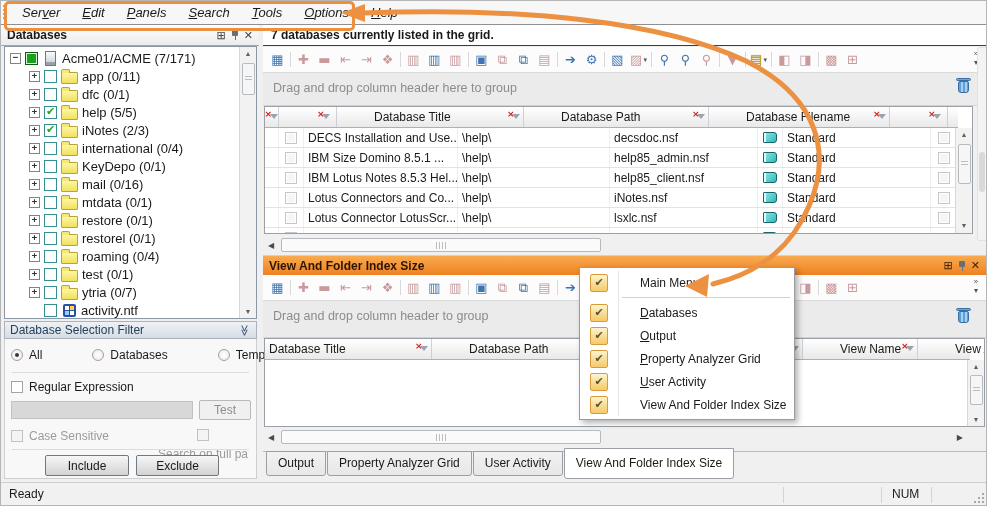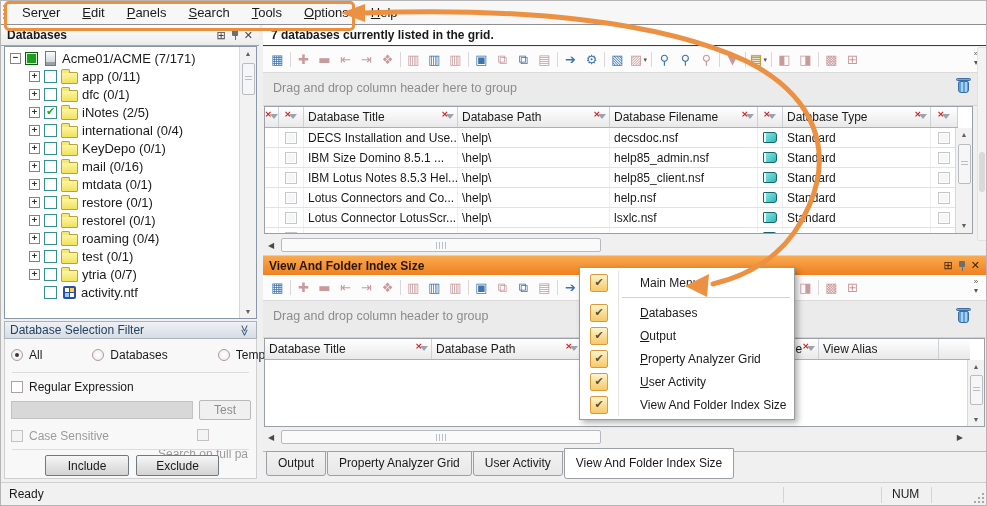--- a/index.html
+++ b/index.html
@@ -6,21 +6,21 @@
   #app{position:relative;width:987px;height:506px;background:#f0f0f0;overflow:hidden;
        font-family:"Liberation Sans",sans-serif;font-size:12px;color:#1a1a1a;
        border:1px solid #b5b5b5;box-sizing:border-box;}
   .abs{position:absolute;}
   u{text-decoration:underline;}
   
   #menubar{left:0;top:0;width:987px;height:24px;background:#f7f7f7;border-bottom:1px solid #8f8f8f;
            display:flex;align-items:center;padding-left:10px;box-sizing:border-box;}
   #menubar .grip{position:absolute;left:2px;top:4px;width:3px;height:16px;
            background:repeating-linear-gradient(#aaa 0 2px,transparent 2px 4px);}
-  .menu-item{padding:3px 11px;font-size:13px;cursor:default;}
+  .menu-item{padding:3px 11px;font-size:13px;cursor:default;font-style:italic;}
   #menu-box{left:3px;top:0px;width:345px;height:24px;border:3px solid #EC8F3F;border-radius:5px;z-index:55;pointer-events:none;}
   
   .panel-head{left:0;top:24px;width:258px;height:21px;background:linear-gradient(#fdfdfd,#ececec);
       border-bottom:1px solid #a6a6a6;display:flex;align-items:center;padding:0 6px;box-sizing:border-box;}
   .panel-head .ttl{font-weight:bold;flex:1;}
   .phicons{display:flex;align-items:center;gap:5px;color:#444;}
   .phicons span{font-size:11px;line-height:11px;cursor:default;}
   .pin-icon{position:relative;width:8px;height:12px;display:inline-block;}
   .pin-icon::before{content:'';position:absolute;left:1px;top:1px;width:6px;height:6px;background:#6e6e6e;border-radius:1px;}
   .pin-icon::after{content:'';position:absolute;left:4px;top:7px;width:1px;height:4px;background:#6e6e6e;}
@@ -83,21 +83,21 @@
   .tb-overflow{position:absolute;right:4px;top:2px;width:16px;display:flex;flex-direction:column;align-items:center;color:#555;}
   .tb-overflow span{font-size:8px;line-height:9px;}
   .dragbar{position:absolute;left:262px;width:725px;background:#ebebeb;border-bottom:1px solid #d2d2d2;box-sizing:border-box;color:#8c8c8c;font-size:12.5px;}
   .dragbar .hint{position:absolute;left:10px;top:8px;}
   .trash-icon{position:relative;width:15px;height:17px;display:inline-block;}
   .trash-icon::before{content:'';position:absolute;left:0;top:1px;width:15px;height:3px;background:#6aa8dc;border:1px solid #3a6ea5;box-sizing:border-box;border-radius:2px;}
   .trash-icon::after{content:'';position:absolute;left:2px;top:4px;width:11px;height:12px;border:1px solid #3a6ea5;box-sizing:border-box;border-radius:2px 2px 3px 3px;
       background:repeating-linear-gradient(90deg,#5ea0d8 0 2px,#a8d0ef 2px 4px);}
   
   .grid{position:absolute;background:#fff;border:1px solid #9aa0a6;box-sizing:border-box;overflow:hidden;}
-  .ghead{display:flex;height:21px;background:linear-gradient(#ffffff,#e9e9e9);border-bottom:1px solid #b0b0b0;box-sizing:border-box;}
+  .ghead{display:flex;height:21px;background:linear-gradient(#ffffff,#e9e9e9);border-bottom:1px solid #b0b0b0;box-sizing:border-box;gap:33px;}
   .hcell{position:relative;border-right:1px solid #ccd1d7;box-sizing:border-box;display:flex;align-items:center;}
   .hlabel{padding-left:4px;white-space:nowrap;overflow:hidden;}
   .flticon{position:relative;width:14px;height:11px;display:inline-block;flex:0 0 14px;}
   .flticon::before{content:'';position:absolute;right:1px;top:2px;border-left:4px solid transparent;border-right:4px solid transparent;border-top:5px solid #9aa4ae;}
   .flticon::after{content:'\00d7';position:absolute;left:0;top:-3px;font:bold 9px "DejaVu Sans",sans-serif;color:#cc1f1f;}
   .hflt{position:absolute;right:2px;top:5px;}
   .hcell.iconly{justify-content:center;}
   .grow{display:flex;height:20px;border-bottom:1px solid #e3e3e3;box-sizing:border-box;}
   .cell{border-right:1px solid #efefef;box-sizing:border-box;display:flex;align-items:center;overflow:hidden;}
   .cell.txt{padding-left:4px;white-space:nowrap;}
@@ -198,21 +198,29 @@
             <span class="folder"></span>
           </span>
           <span class="tlabel">dfc  (0/1)</span>
         </div>
         <div class="trow" style="padding-left: 24px;">
           <span class="exp plus"></span>
           <span class="cb checked"></span>
           <span class="tic">
             <span class="folder"></span>
           </span>
-          <span class="tlabel">iNotes  (2/5)</span>
+          <span class="tlabel">help  (5/5)</span>
+        </div>
+        <div class="trow" style="padding-left: 24px;">
+          <span class="exp plus"></span>
+          <span class="cb checked"></span>
+          <span class="tic">
+            <span class="folder"></span>
+          </span>
+          <span class="tlabel">iNotes  (2/3)</span>
         </div>
         <div class="trow" style="padding-left: 24px;">
           <span class="exp plus"></span>
           <span class="cb empty"></span>
           <span class="tic">
             <span class="folder"></span>
           </span>
           <span class="tlabel">international  (0/4)</span>
         </div>
         <div class="trow" style="padding-left: 24px;">
@@ -573,21 +581,21 @@
             <span class="rowcb"></span>
           </span>
         </div>
         <div class="grow">
           <span class="cell gc0"></span>
           <span class="cell gc1">
             <span class="rowcb"></span>
           </span>
           <span class="cell gc2 txt">Lotus Connectors and Co...</span>
           <span class="cell gc3 txt">\help\</span>
-          <span class="cell gc4 txt">help.nsf</span>
+          <span class="cell gc4 txt">iNotes.nsf</span>
           <span class="cell gc5">
             <span class="book-icon"></span>
           </span>
           <span class="cell gc6 txt">Standard</span>
           <span class="cell gc7">
             <span class="rowcb"></span>
           </span>
         </div>
         <div class="grow">
           <span class="cell gc0"></span>

